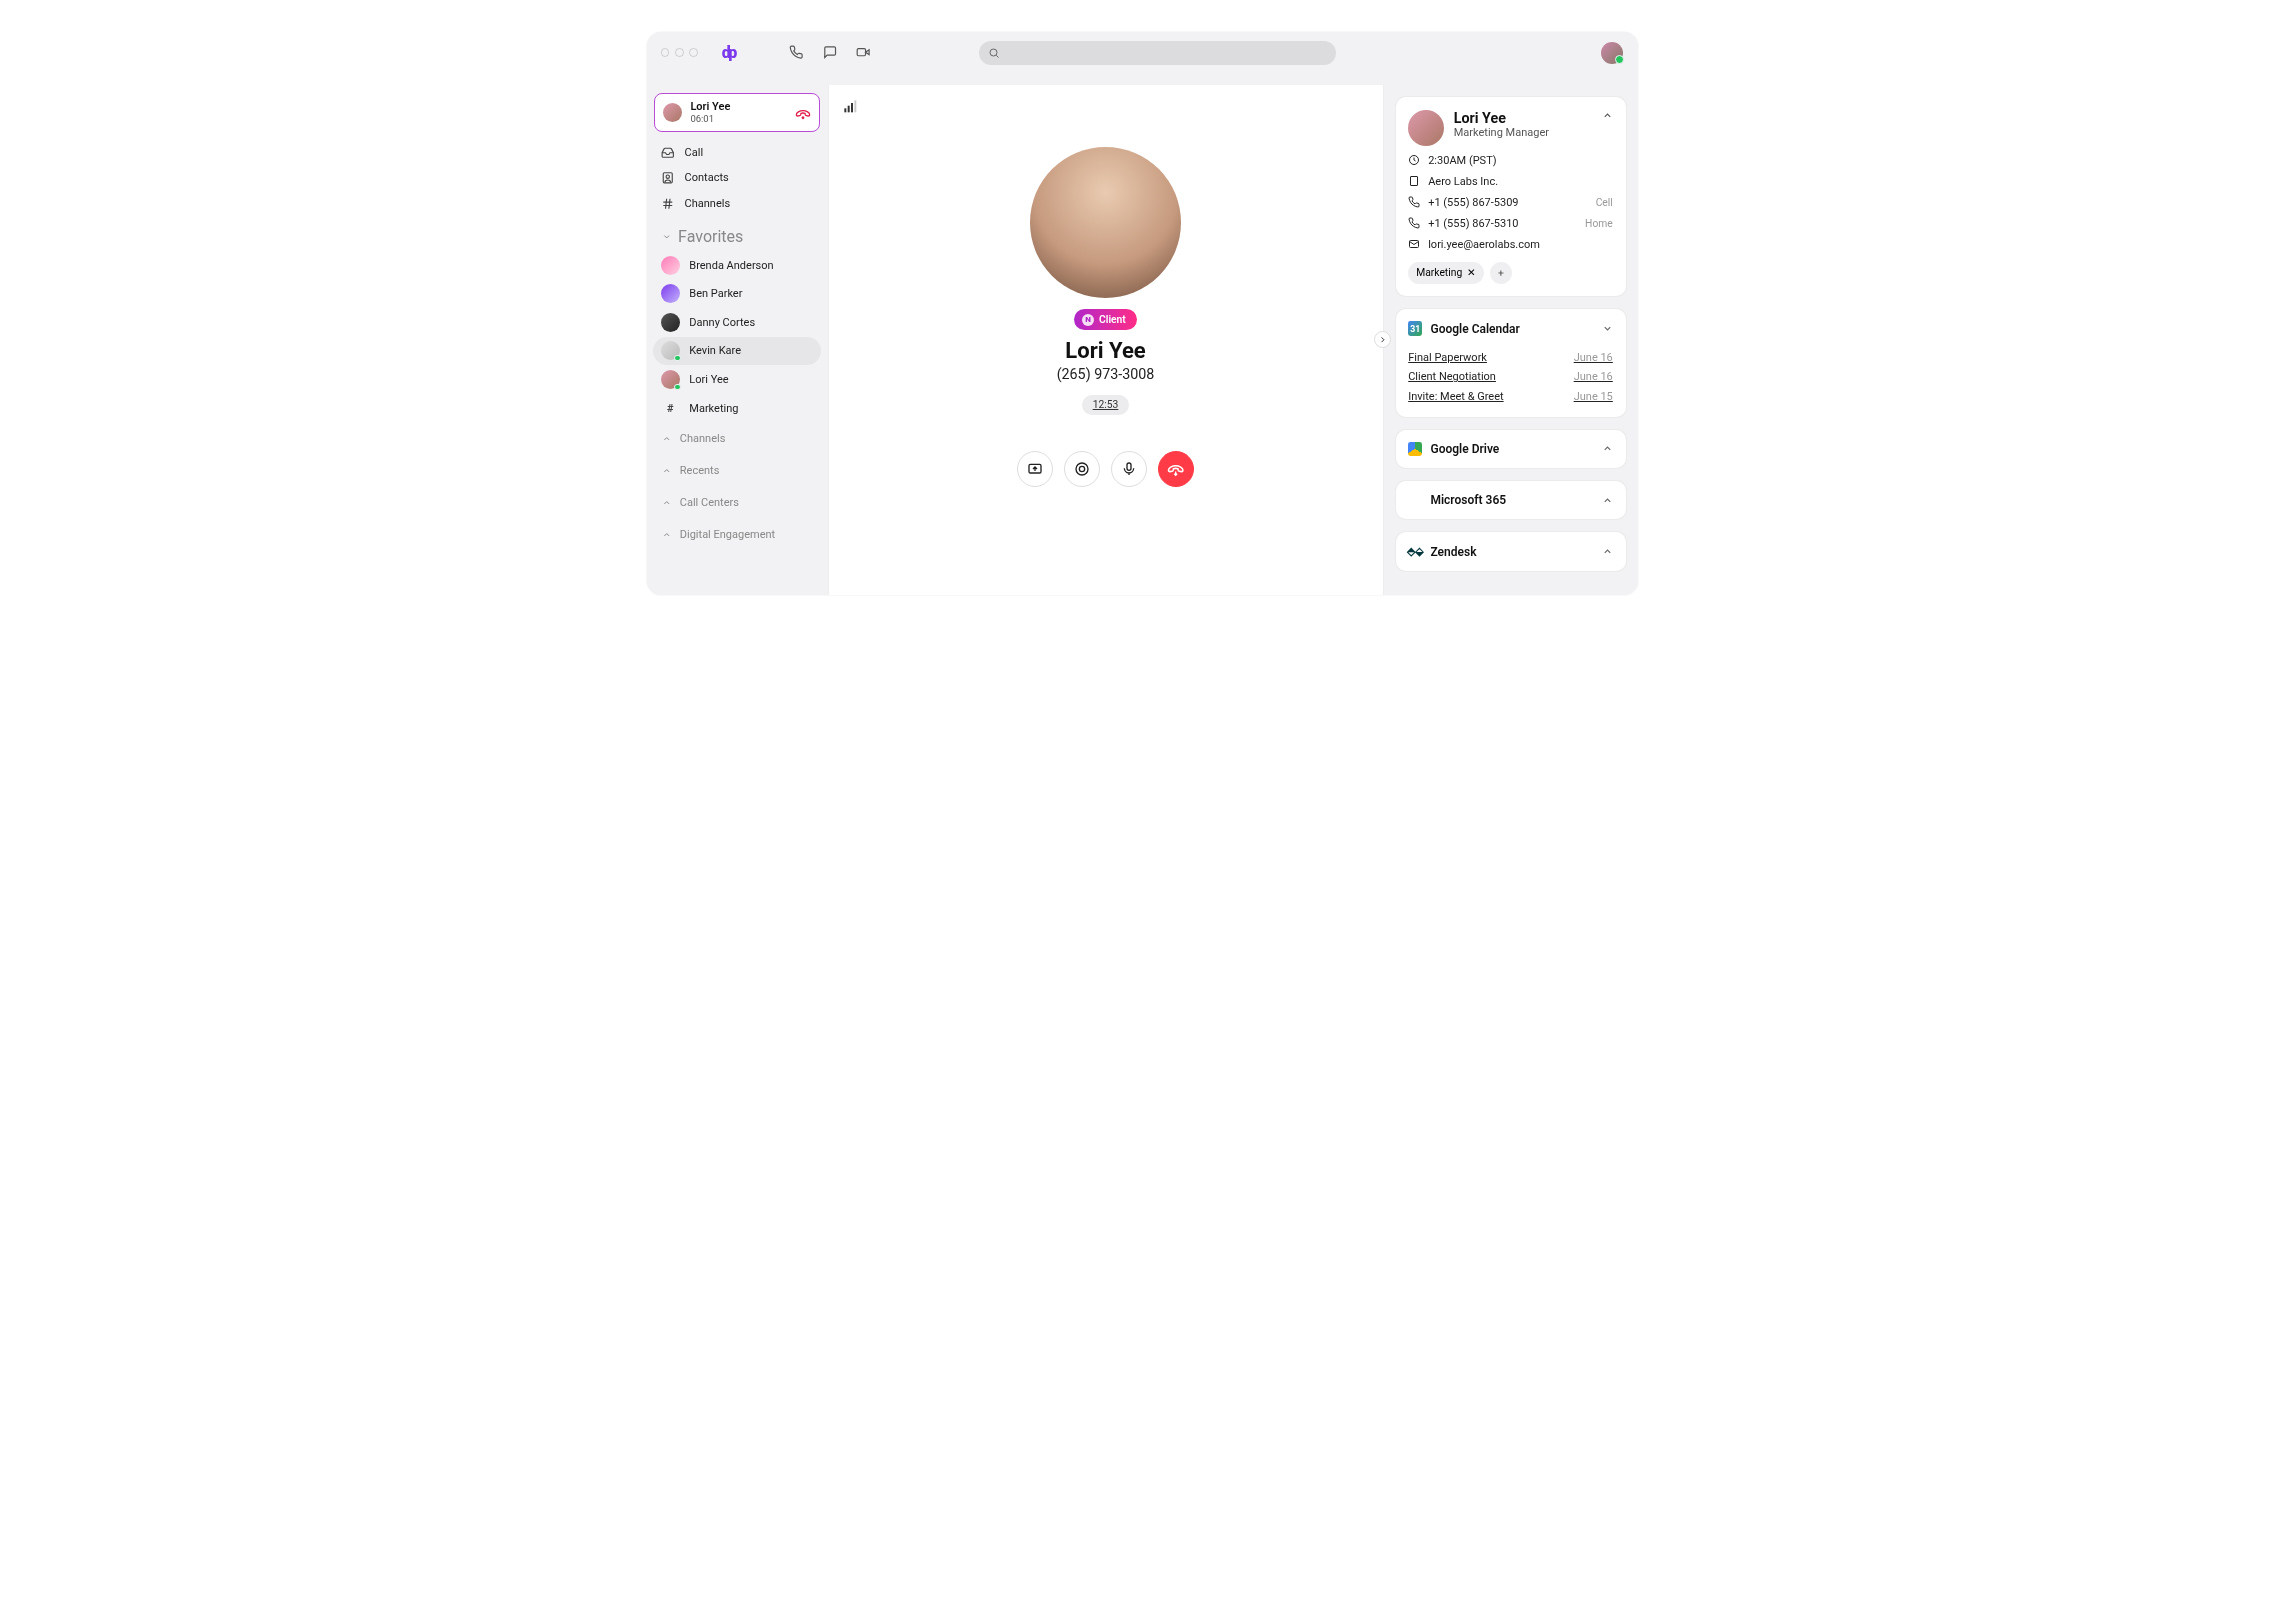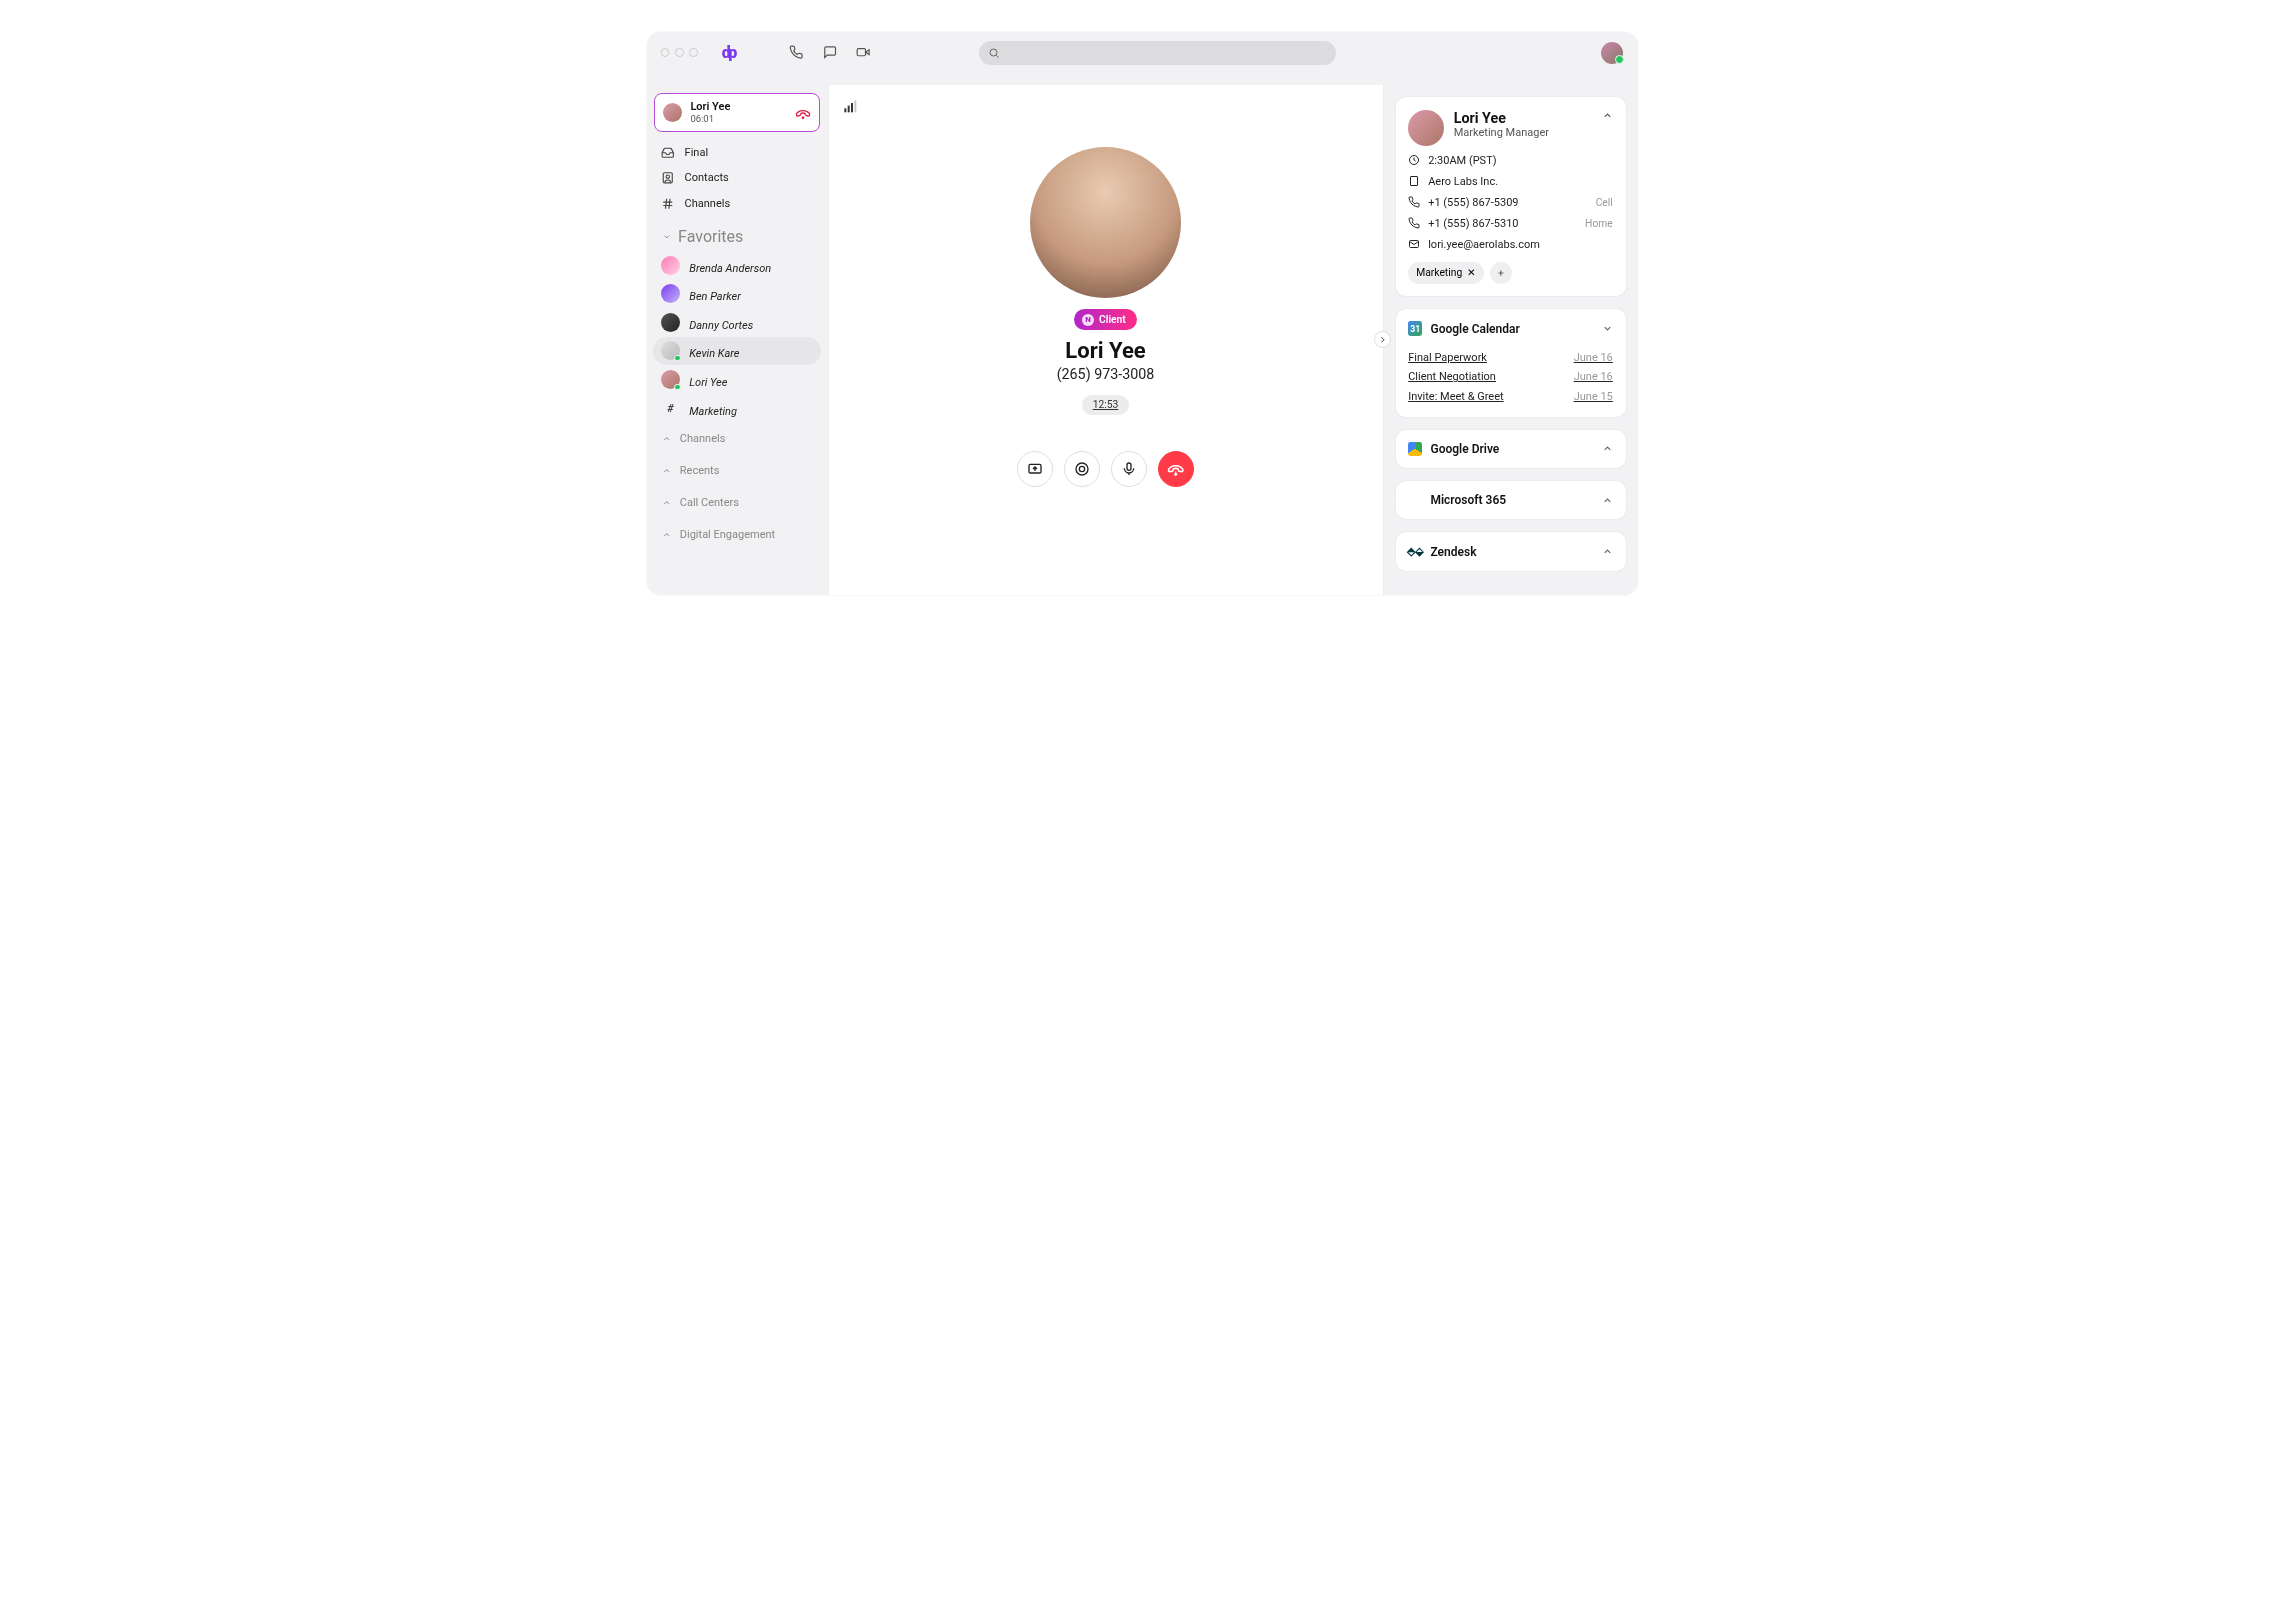--- a/index.html
+++ b/index.html
@@ -27,21 +27,21 @@
 .ac-name { font-weight:600; font-size:11px; color:#111; }
 .ac-time { font-size:9.5px; color:#555; }
 .ac-hangup { color:#e11d48; }
 
 .nav-item { display:flex; align-items:center; gap:9.5px; padding:5.6px 8px; border-radius:6.3px; color:#222; cursor:pointer; }
 .nav-icon { width:14.3px; height:14.3px; display:flex; align-items:center; justify-content:center; color:#444; }
 
 .section-header { display:flex; align-items:center; gap:6.3px; padding:11px 8px 4.8px; color:#888; font-size:16px; cursor:pointer; }
 .chev { width:11px; height:11px; display:flex; align-items:center; justify-content:center; }
 
-.fav-item { display:flex; align-items:flex-end; gap:9.5px; padding:4.8px 8px; border-radius:16px; cursor:pointer; color:#222;font-style:italic; }
+.fav-item { display:flex; align-items:center; gap:9.5px; padding:4.8px 8px; border-radius:16px; cursor:pointer; color:#222; }
 .fav-item.selected { background:#e6e6e8; }
 .fav-avatar { width:19px; height:19px; border-radius:50%; flex:0 0 19px; position:relative; }
 .fav-avatar .dot { position:absolute; right:-0.8px; bottom:-0.8px; width:6.3px; height:6.3px; border-radius:50%; background:#22c55e; border:1.6px solid #f2f2f4; }
 .av-brenda { background: linear-gradient(135deg,#ff7ab6,#ffd1e3); }
 .av-ben    { background: linear-gradient(135deg,#7c3aed,#c4b5fd); }
 .av-danny  { background: linear-gradient(135deg,#555,#222); }
 .av-kevin  { background: linear-gradient(135deg,#ddd,#bbb); }
 .av-lori   { background: linear-gradient(135deg,#d9a,#a76); }
 .hash-circ { background:#f2f2f4; display:flex; align-items:center; justify-content:center; color:#444; font-weight:700; }
 
@@ -150,21 +150,21 @@
         </div>
       </div>
 
       <div class="nav-item">
         <span class="nav-icon">
             <svg width="13.5" height="13.5" viewBox="0 0 24 24" fill="none" stroke="currentColor" stroke-width="2">
               <path d="M22 12h-6l-2 3h-4l-2-3H2"></path>
               <path d="M5.45 5.11 2 12v6a2 2 0 0 0 2 2h16a2 2 0 0 0 2-2v-6l-3.45-6.89A2 2 0 0 0 16.76 4H7.24a2 2 0 0 0-1.79 1.11z"></path>
             </svg>
           </span>
-        <span>Final</span>
+        <span>Call</span>
       </div>
       <div class="nav-item">
         <span class="nav-icon">
             <svg width="13.5" height="13.5" viewBox="0 0 24 24" fill="none" stroke="currentColor" stroke-width="2">
               <rect x="4" y="3" width="16" height="18" rx="2"></rect>
               <circle cx="12" cy="10" r="3"></circle>
               <path d="M7 20c0-2.5 2.2-4 5-4s5 1.5 5 4"></path>
             </svg>
           </span>
         <span>Contacts</span>

